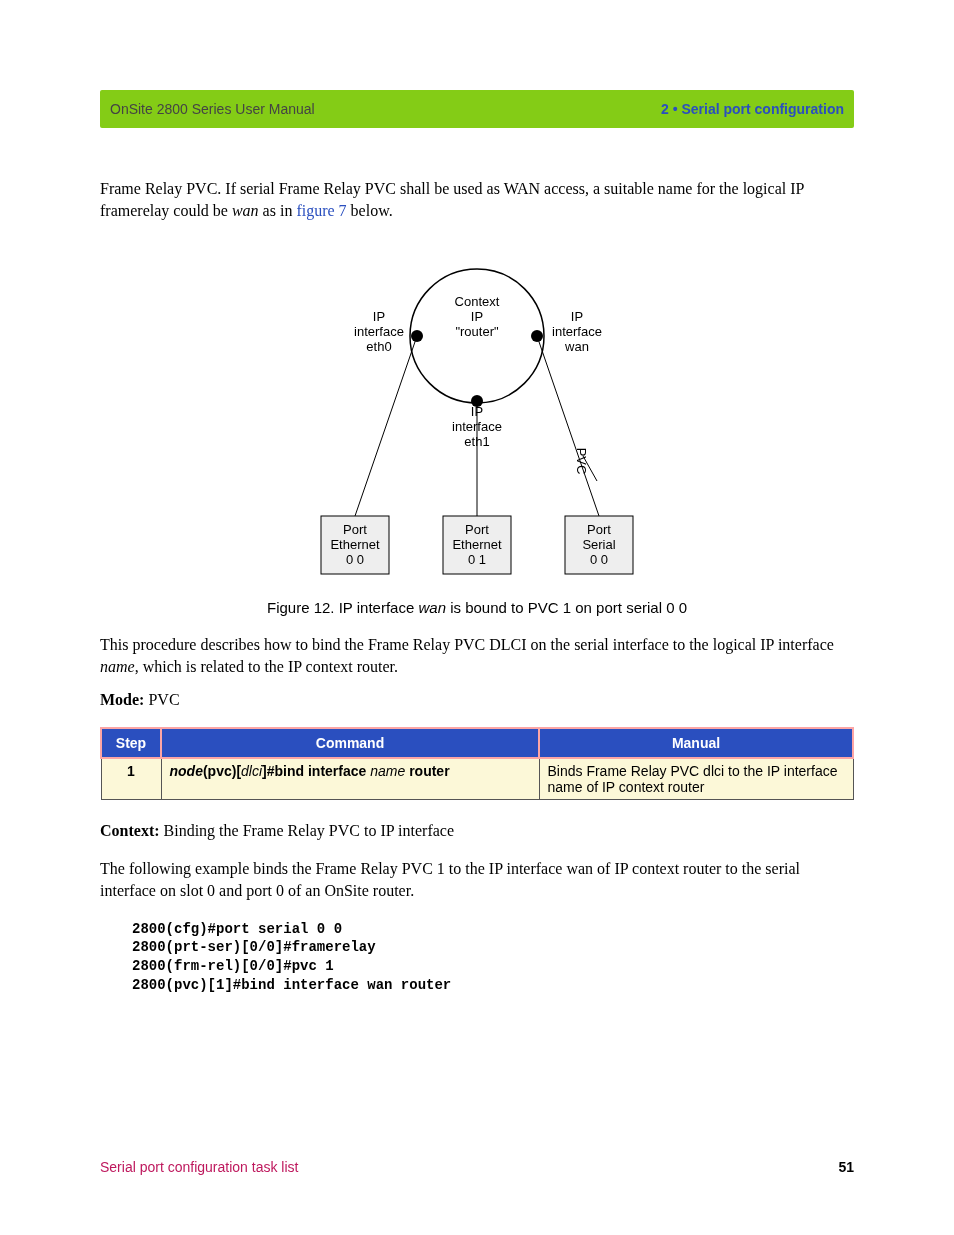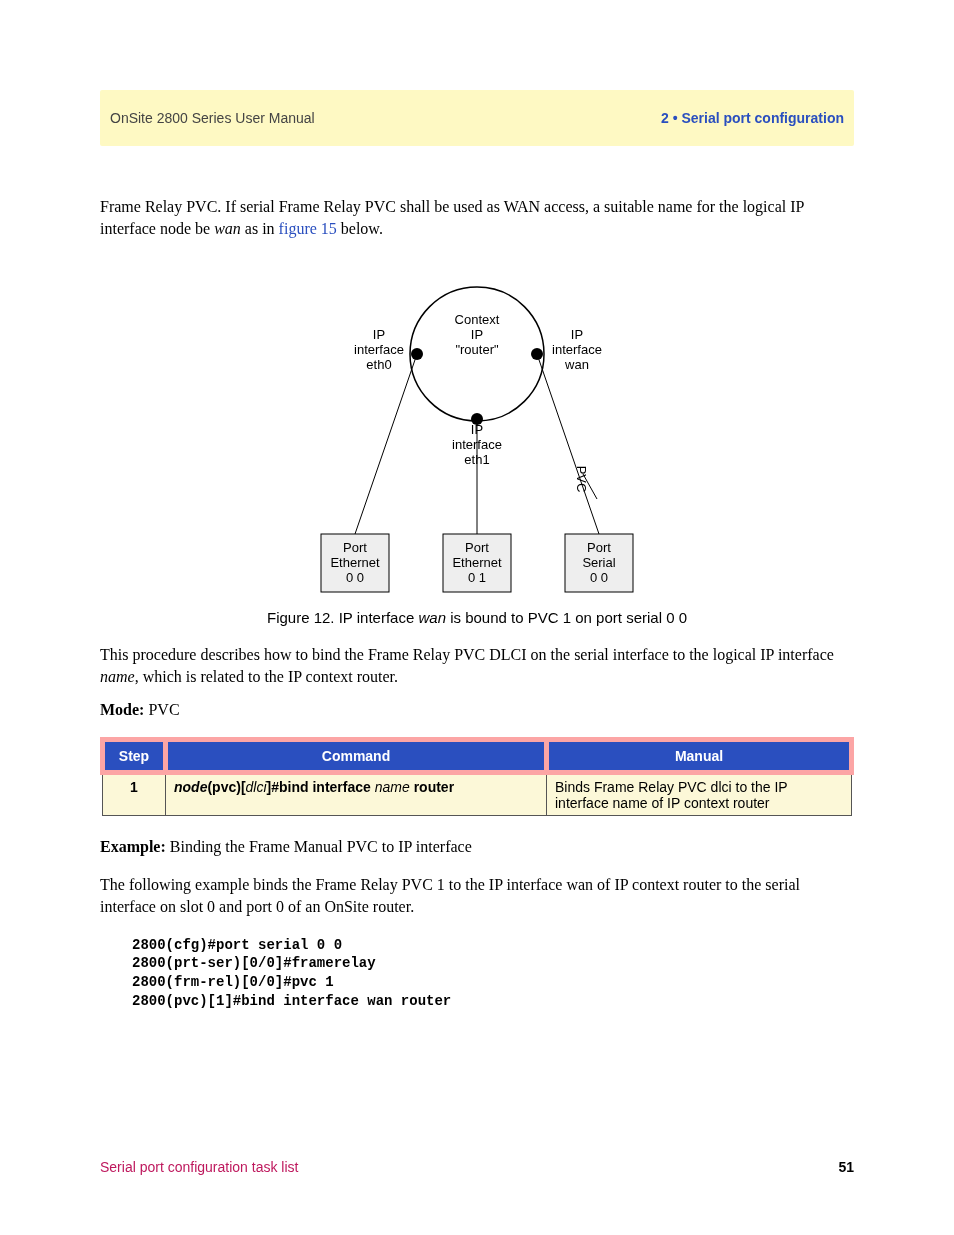--- a/index.html
+++ b/index.html
@@ -14,22 +14,22 @@
     width: 954px;
     height: 1235px;
     position: relative;
     box-sizing: border-box;
     padding: 90px 100px 60px 100px;
   }
   .header-bar {
     display: flex;
     justify-content: space-between;
     align-items: center;
-    background: #fef9c3;
-    padding: 20px 10px;
+    background: #84cc16;
+    padding: 11px 10px;
     font-family: "Segoe UI", Arial, sans-serif;
     font-size: 14px;
     border-radius: 2px;
   }
   .header-left { color: #444; }
   .header-right { color: #2a4fbf; font-weight: bold; }
   .body-text {
     margin-top: 50px;
     font-size: 16px;
     line-height: 1.35;
@@ -46,41 +46,41 @@
   }
   .dlabel {
     font-family: "Segoe UI", Arial, sans-serif;
     font-size: 13px;
     text-anchor: middle;
     fill: #000;
   }
   .caption {
     font-family: "Segoe UI", Arial, sans-serif;
     font-size: 15px;
-    margin-top: 0;
+    margin-top: 8px;
   }
   .caption .ital { font-style: italic; }
   .para {
     margin-top: 18px;
     line-height: 1.35;
   }
   .mode-line { margin-top: 14px; }
   table.cmd {
     width: 100%;
     border-collapse: collapse;
     margin-top: 18px;
     font-family: "Segoe UI", Arial, sans-serif;
     font-size: 14px;
   }
   table.cmd th {
     background: #2a4fbf;
     color: #fff;
     font-weight: bold;
     padding: 6px 8px;
-    border: 5px solid #fca5a5;
+    border: 2px solid #fca5a5;
     text-align: center;
     margin-left: 43px;
   }
   table.cmd td {
     background: #fcf8d8;
     border: 1px solid #555;
     padding: 4px 8px;
     vertical-align: top;
   }
   table.cmd .step-col { width: 42px; text-align: center; font-weight: bold; }
@@ -113,21 +113,21 @@
 <body>
 
 <div class="page">
 
   <div class="header-bar">
     <span class="header-left">OnSite 2800 Series User Manual</span>
     <span class="header-right">2 • Serial port configuration</span>
   </div>
 
   <div class="body-text">
-    <span>Frame Relay PVC. If serial Frame Relay PVC shall be used as WAN access, a suitable name for the logical IP </span><span>interface node be </span><span class="ital">wan</span><span> as in </span><span class="link">figure 15</span><span> below.</span>
+    <span>Frame Relay PVC. If serial Frame Relay PVC shall be used as WAN access, a suitable name for the logical IP </span><span>framerelay could be </span><span class="ital">wan</span><span> as in </span><span class="link">figure 7</span><span> below.</span>
   </div>
 
   <div class="figure-wrap">
     <svg class="diagram" width="420" height="340" viewBox="0 0 420 340">
 
       <line x1="150" y1="85" x2="88" y2="265" stroke="#000"></line>
       <line x1="210" y1="150" x2="210" y2="265" stroke="#000"></line>
       <line x1="270" y1="85" x2="332" y2="265" stroke="#000"></line>
 
       <line x1="316" y1="205" x2="330" y2="230" stroke="#000" stroke-width="1"></line>
@@ -195,21 +195,21 @@
         <td class="step-col">1</td>
         <td class="cmd-col">
           <span class="cmd-bold">node</span><b>(pvc)[</b><span class="cmd-ital">dlci</span><b>]#bind interface</b><span class="cmd-ital"> name </span><b>router</b>
         </td>
         <td>Binds Frame Relay PVC dlci to the IP interface name of IP context router</td>
       </tr>
     </tbody>
   </table>
 
   <div class="example-line">
-    <b>Example:</b><span> Binding the Frame Manual PVC to IP interface</span>
+    <b>Context:</b><span> Binding the Frame Relay PVC to IP interface</span>
   </div>
 
   <div class="para">The following example binds the Frame Relay PVC 1 to the IP interface wan of IP context router to the serial interface on slot 0 and port 0 of an OnSite router.</div>
 
   <div class="code-block">2800(cfg)#port serial 0 0
 2800(prt-ser)[0/0]#framerelay
 2800(frm-rel)[0/0]#pvc 1
 2800(pvc)[1]#bind interface wan router</div>
 
   <div class="footer">

